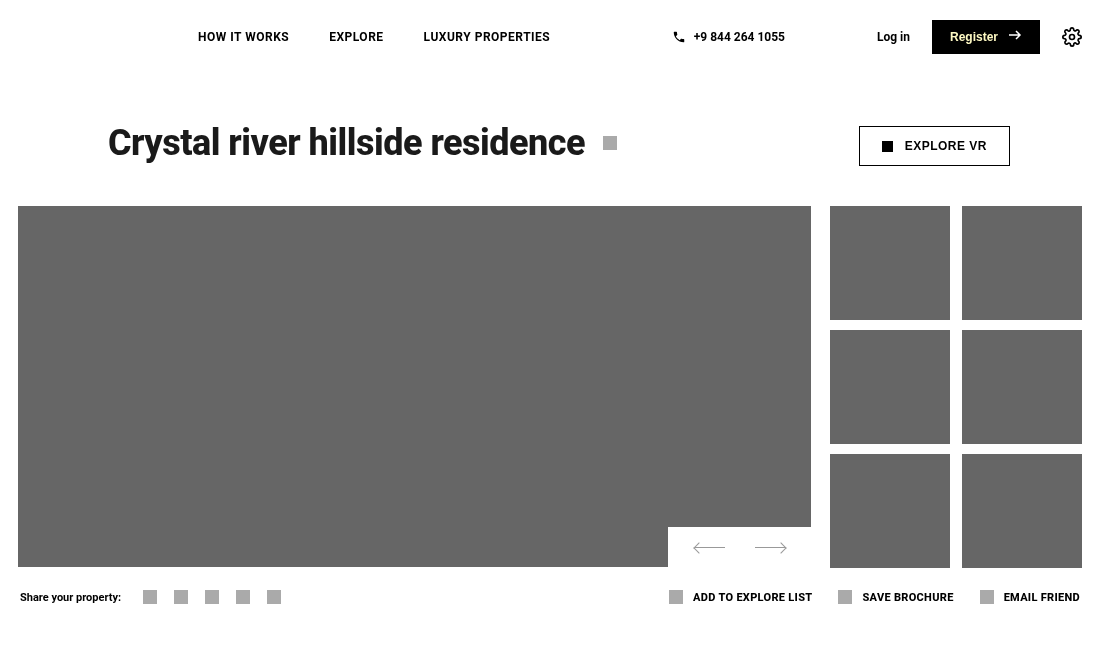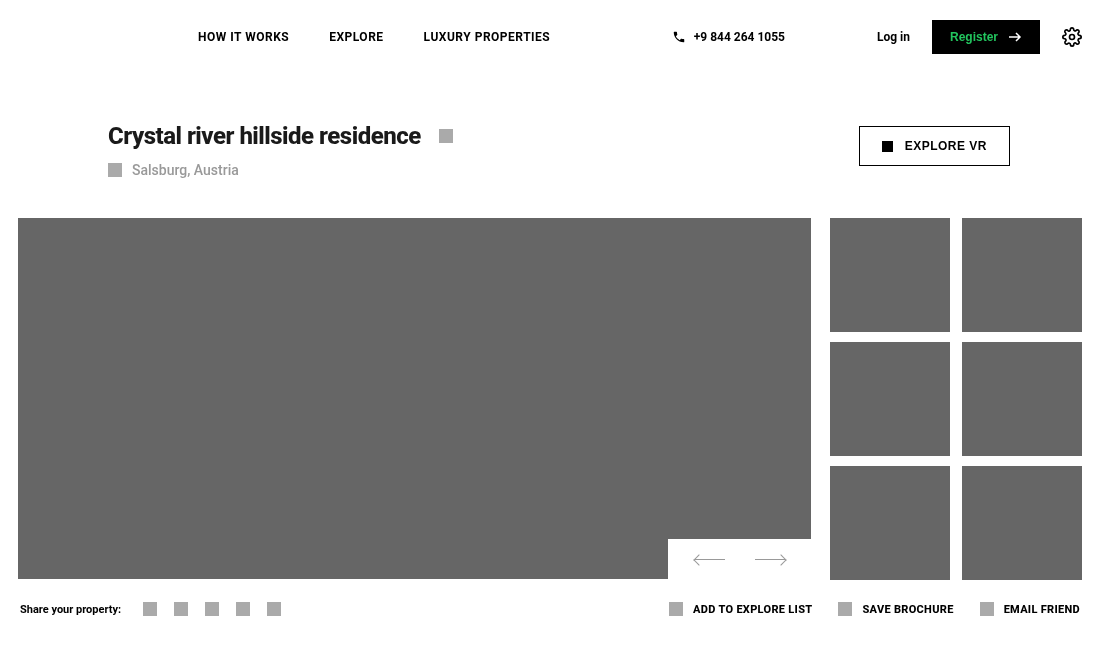--- a/index.html
+++ b/index.html
@@ -7,28 +7,28 @@
 
 
 .header { display: flex; align-items: center; padding: 20px 18px 20px 18px; }
 .nav { display: flex; gap: 40px; margin-left: 180px; }
 .nav-item { font-size: 12px; font-weight: 700; letter-spacing: 0.5px; cursor: pointer; }
 .header-right { margin-left: auto; display: flex; align-items: center; gap: 22px; }
 .phone-wrap { display: flex; align-items: center; gap: 8px; }
 .phone-icon { width: 14px; height: 14px; }
 .phone { font-size: 12px; font-weight: 700; }
 .login { font-size: 12px; font-weight: 700; cursor: pointer; margin-left: 70px; }
-.register-btn { background: #000; color: #22c55e; padding: 10px 18px; font-size: 12px; font-weight: 700; display: flex; align-items: center; gap: 10px; cursor: pointer; border: none; }
+.register-btn { background: #000; color: #fef9c3; padding: 10px 18px; font-size: 12px; font-weight: 700; display: flex; gap: 10px; cursor: pointer; border: none; }
 .gear { width: 20px; height: 20px; cursor: pointer; }
 
 
 .title-area { padding: 48px 90px 0 108px; display: flex; align-items: flex-start; }
 .title-left { flex: 1; }
 .title-row { display: flex; align-items: center; gap: 18px; }
-.title { font-size: 24px; font-weight: 800; color: #1a1a1a; letter-spacing: -0.5px; }
+.title { font-size: 36px; font-weight: 800; color: #1a1a1a; letter-spacing: -0.5px; }
 .title-badge { width: 14px; height: 14px; background: #aaa; }
 .location-row { display: flex; align-items: center; gap: 10px; margin-top: 12px; }
 .location-icon { width: 14px; height: 14px; background: #aaa; }
 .location { font-size: 14px; color: #999; font-weight: 500; }
 .explore-btn { border: 1.5px solid #000; background: #fff; padding: 12px 22px; font-size: 12px; font-weight: 800; letter-spacing: 0.5px; display: flex; align-items: center; gap: 12px; cursor: pointer; margin-top: 4px; }
 .explore-icon { width: 11px; height: 11px; background: #000; }
 
 
 .gallery { display: flex; gap: 19px; padding: 40px 18px 0 18px; }
 .main-image-wrap { position: relative; width: 793px; height: 361px; }
@@ -84,24 +84,20 @@
       </svg>
   </div>
 </header>
 
 <div class="title-area">
   <div class="title-left">
     <div class="title-row">
       <h1 class="title">Crystal river hillside residence</h1>
       <span class="title-badge"></span>
     </div>
-    <div class="location-row">
-      <span class="location-icon"></span>
-      <span class="location">Salsburg, Austria</span>
-    </div>
   </div>
   <button class="explore-btn">
     <span class="explore-icon"></span>
     <span>EXPLORE VR</span>
   </button>
 </div>
 
 <div class="gallery">
   <div class="main-image-wrap">
     <div class="main-image"></div>

